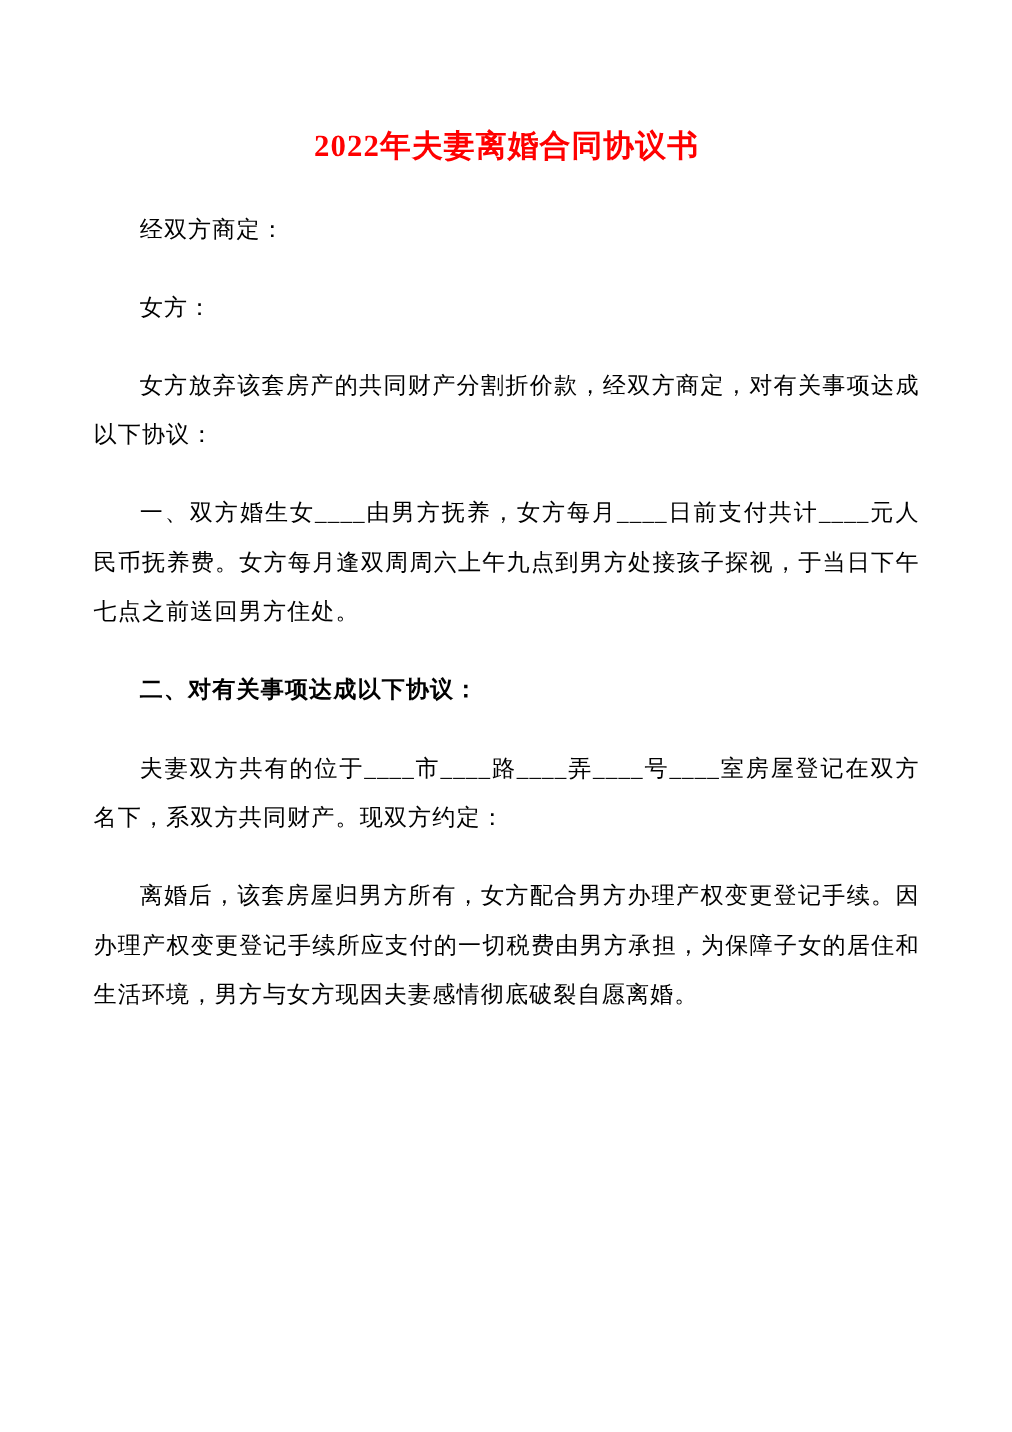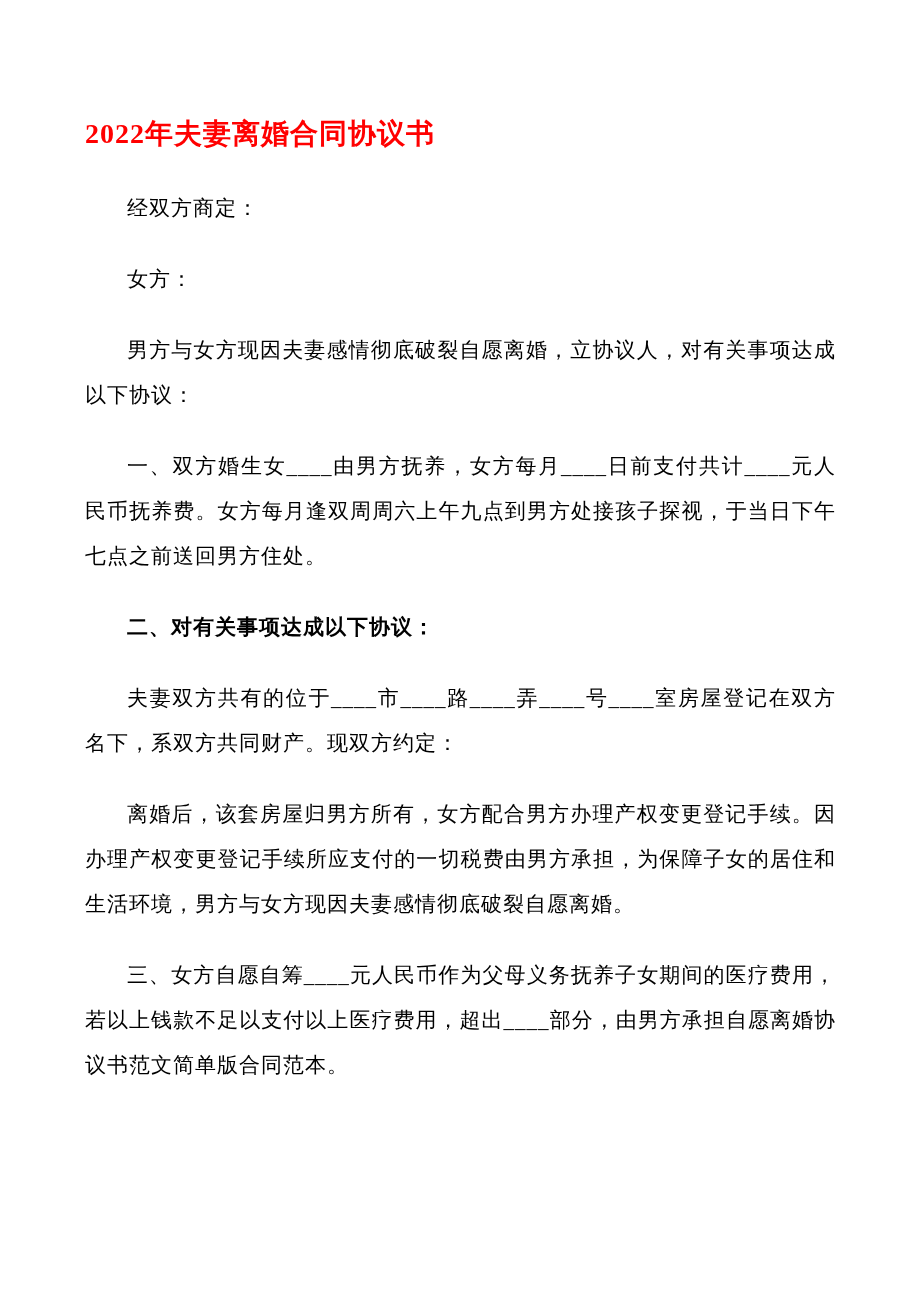--- a/index.html
+++ b/index.html
@@ -14,21 +14,21 @@
     margin: 0 auto;
     background: #ffffff;
     box-sizing: border-box;
     padding: 111px 84px 0 85px;
     font-family: "Liberation Serif", "DejaVu Serif", serif;
     color: #000000;
     overflow: hidden;
   }
   .doc-title {
     margin: 0 0 30px 0;
-    text-align: left;
+    text-align: center;
     font-size: 28px;
     font-weight: bold;
     line-height: 45px;
     letter-spacing: 1px;
   }
   .doc-body p {
     margin: 0 0 26px 0;
     font-size: 21px;
     line-height: 45px;
     letter-spacing: 1px;
@@ -44,20 +44,19 @@
   }
 </style>
 </head>
 <body>
 
 <div class="page" style="background: rgb(255, 255, 255); color: rgb(0, 0, 0);">
   <h1 class="doc-title" style="color: rgb(255, 0, 0);">2022年夫妻离婚合同协议书</h1>
   <div class="doc-body" id="doc-body">
       <p>经双方商定：</p>
       <p>女方：</p>
-      <p>男方与女方现因夫妻感情彻底破裂自愿离婚，立协议人，对有关事项达成以下协议：</p>
+      <p>女方放弃该套房产的共同财产分割折价款，经双方商定，对有关事项达成以下协议：</p>
       <p>一、双方婚生女____由男方抚养，女方每月____日前支付共计____元人民币抚养费。女方每月逢双周周六上午九点到男方处接孩子探视，于当日下午七点之前送回男方住处。</p>
       <p class="bold">二、对有关事项达成以下协议：</p>
       <p>夫妻双方共有的位于____市____路____弄____号____室房屋登记在双方名下，系双方共同财产。现双方约定：</p>
       <p>离婚后，该套房屋归男方所有，女方配合男方办理产权变更登记手续。因办理产权变更登记手续所应支付的一切税费由男方承担，为保障子女的居住和生活环境，男方与女方现因夫妻感情彻底破裂自愿离婚。</p>
-      <p>三、女方自愿自筹____元人民币作为父母义务抚养子女期间的医疗费用，若以上钱款不足以支付以上医疗费用，超出____部分，由男方承担自愿离婚协议书范文简单版合同范本。</p>
     </div>
 </div>
 
 </body></html>

